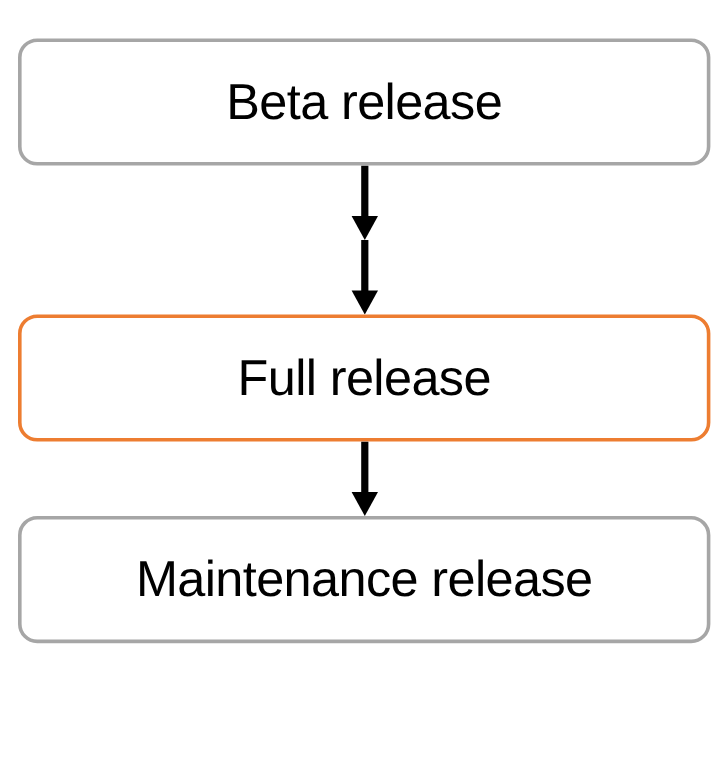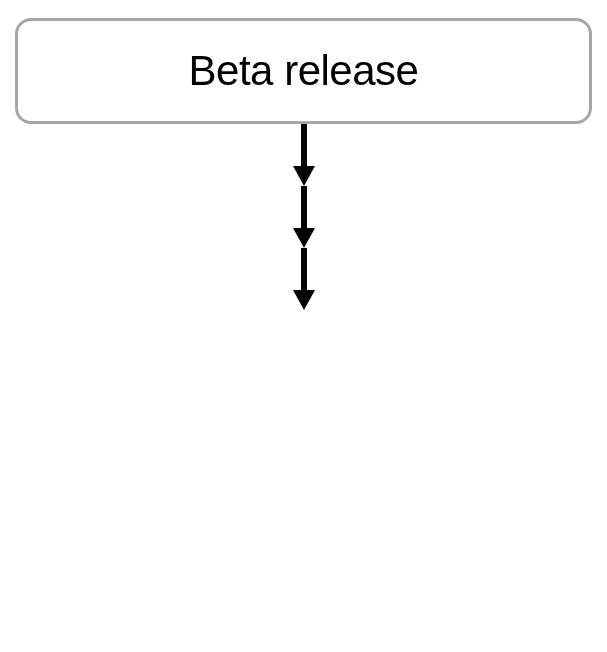--- a/index.html
+++ b/index.html
@@ -10,21 +10,21 @@
   .canvas {
     position: relative;
     width: 607px;
     height: 652px;
     background: #ffffff;
     font-family: "Liberation Sans", "DejaVu Sans", sans-serif;
     overflow: hidden;
     display: flex;
     flex-direction: column;
     align-items: center;
-    padding-top: 18px;
+    padding-top: 32px;
     box-sizing: border-box;
   }
   .node {
     box-sizing: border-box;
     width: 577px;
     height: 106px;
     background: #ffffff;
     border: 3px solid var(--node-border, #A6A6A6);
     border-radius: 16px;
     display: flex;
@@ -71,22 +71,28 @@
   </span>
 
 
   <span class="arrow">
     <svg width="26" height="62" viewBox="0 0 26 62" xmlns="http://www.w3.org/2000/svg">
       <line x1="13" y1="0" x2="13" y2="44" stroke="#000000" stroke-width="6"></line>
       <polygon points="2,42 24,42 13,62" fill="#000000"></polygon>
     </svg>
   </span>
 
+  <div class="node accent">
+    <span class="node-label">Full release</span>
+  </div>
 
   <span class="arrow">
     <svg width="26" height="62" viewBox="0 0 26 62" xmlns="http://www.w3.org/2000/svg">
       <line x1="13" y1="0" x2="13" y2="44" stroke="#000000" stroke-width="6"></line>
       <polygon points="2,42 24,42 13,62" fill="#000000"></polygon>
     </svg>
   </span>
 
+  <div class="node">
+    <span class="node-label">Maintenance release</span>
+  </div>
 
 </div>
 
 </body></html>

